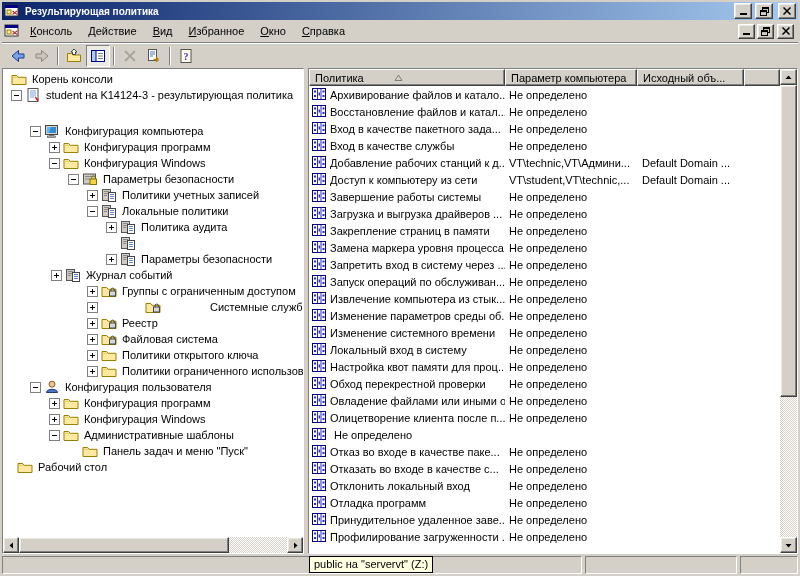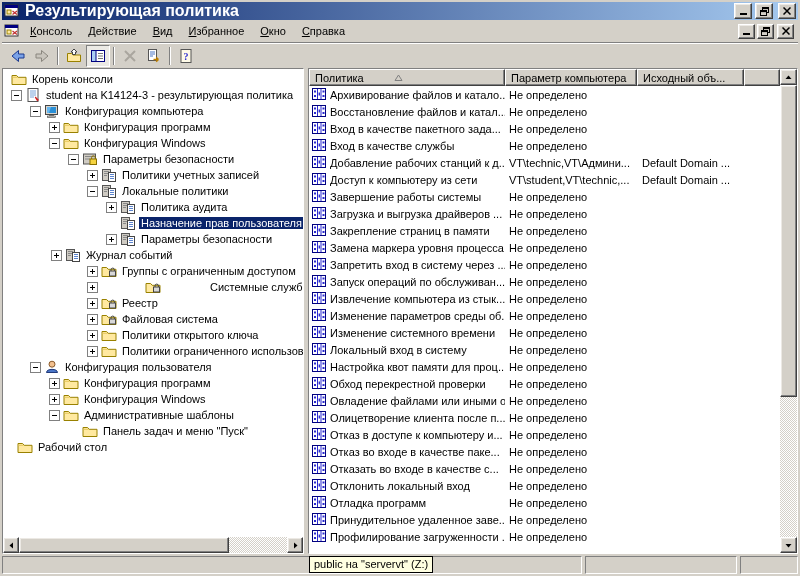--- a/index.html
+++ b/index.html
@@ -1,21 +1,21 @@
 <!DOCTYPE html>
 <html><head>
 <meta charset="utf-8">
 <style>
   html,body{margin:0;padding:0;background:#000;}
   .window{position:relative;width:800px;height:576px;background:#d4d0c8;box-sizing:border-box;
     padding:2px;overflow:hidden;font-family:"Liberation Sans",sans-serif;font-size:11px;color:#000;}
   
   .titlebar{height:18px;display:flex;align-items:center;gap:3px;padding:0 2px;
     background:linear-gradient(to right,#0a246a,#a6caf0);}
-  .titlebar .title{flex:1;color:#fff;font-weight:bold;font-size:16px;white-space:nowrap;overflow:hidden;}
+  .titlebar .title{flex:1;color:#fff;font-weight:bold;font-size:10px;white-space:nowrap;overflow:hidden;}
   .winbtn{width:16px;height:14px;background:#d4d0c8;border:1px solid;border-color:#fff #404040 #404040 #fff;
     box-shadow:inset -1px -1px 0 #808080,inset 1px 1px 0 #ece9e4;display:flex;align-items:center;justify-content:center;flex:0 0 auto;}
   .winbtn.small{width:15px;height:13px;}
   .glyph-min{width:7px;height:2px;background:#000;margin-top:6px;}
   
   .menubar{height:22px;display:flex;align-items:center;padding:0 2px;border-bottom:1px solid #808080;}
   .menu-item{padding:3px 8px;white-space:nowrap;}
   .mdi-buttons{margin-left:auto;display:flex;gap:2px;padding-right:2px;}
   .app-icon{width:16px;height:16px;display:inline-flex;margin-right:2px;flex:0 0 auto;}
   
@@ -223,21 +223,21 @@
             <span class="expander"></span>
             <span class="ticon">
               <svg width="16" height="16" viewBox="0 0 16 16">
                 <rect x="3" y="1.5" width="10" height="13" fill="#fff" stroke="#555"></rect>
                 <path d="M5 4h6M5 6h6M5 8h6M5 10h4" stroke="#6a9ad4" stroke-width="0.9"></path>
                 <path d="M10.5 9.5l3.5 3.5-1.8 1.2-2.4-3.6z" fill="#cc2222"></path>
               </svg>
             </span>
             <span class="tlabel">student на K14124-3 - результирующая политика</span>
           </div>
-          <div class="tree-row" style="padding-left: 27px;">
+          <div class="tree-row" style="padding-left: 27px; margin-top: 20px;">
             <span class="expander"></span>
             <span class="ticon">
               <svg width="16" height="16" viewBox="0 0 16 16">
                 <rect x="1.5" y="2.5" width="12" height="9" fill="#d8d4cc" stroke="#444"></rect>
                 <rect x="3" y="4" width="9" height="6" fill="#2a8fd6"></rect>
                 <path d="M3 4h4l-2 6H3z" fill="#8fd0ff" opacity="0.6"></path>
                 <rect x="5" y="12" width="5" height="1" fill="#888"></rect>
                 <rect x="3.5" y="13" width="8" height="1.5" fill="#d8d4cc" stroke="#444" stroke-width="0.6"></rect>
               </svg>
             </span>
@@ -314,21 +314,20 @@
           <div class="tree-row" style="padding-left: 103px;">
             <span class="expander blank"></span>
             <span class="ticon">
               <svg width="16" height="16" viewBox="0 0 16 16">
                 <rect x="1.5" y="2.5" width="8" height="11" fill="#cfcbc3" stroke="#555"></rect>
                 <path d="M3 4.5h5M3 6.5h5M3 8.5h3" stroke="#888"></path>
                 <rect x="7.5" y="5.5" width="7" height="9" fill="#fff" stroke="#444"></rect>
                 <path d="M9 7.5h4M9 9.5h4M9 11.5h4" stroke="#4a76c8" stroke-width="0.9"></path>
               </svg>
             </span>
-            <span class="tlabel selected">Назначение прав пользователя</span>
           </div>
           <div class="tree-row" style="padding-left: 103px;">
             <span class="expander plus"></span>
             <span class="ticon">
               <svg width="16" height="16" viewBox="0 0 16 16">
                 <rect x="1.5" y="2.5" width="8" height="11" fill="#cfcbc3" stroke="#555"></rect>
                 <path d="M3 4.5h5M3 6.5h5M3 8.5h3" stroke="#888"></path>
                 <rect x="7.5" y="5.5" width="7" height="9" fill="#fff" stroke="#444"></rect>
                 <path d="M9 7.5h4M9 9.5h4M9 11.5h4" stroke="#4a76c8" stroke-width="0.9"></path>
               </svg>
@@ -877,21 +876,20 @@
                   <path d="M5.5 2v10M9 2v10" stroke="#2a2ad0"></path>
                   <g fill="#2a2ad0">
                     <rect x="2" y="3.5" width="2" height="2"></rect>
                     <rect x="2" y="8" width="2" height="2"></rect>
                     <rect x="10.5" y="3.5" width="2" height="2"></rect>
                     <rect x="10.5" y="8" width="2" height="2"></rect>
                     <rect x="6.6" y="5.5" width="1.4" height="3"></rect>
                   </g>
                 </svg>
               </span>
-              <span class="cell c-name">Отказ в доступе к компьютеру и...</span>
               <span class="cell c-setting">Не определено</span>
               <span class="cell c-source"></span>
             </div>
             <div class="list-row">
               <span class="c-icon">
                 <svg width="15" height="15" viewBox="0 0 15 15">
                   <rect x="0.5" y="1.5" width="13" height="11" fill="#fff" stroke="#000080"></rect>
                   <path d="M5.5 2v10M9 2v10" stroke="#2a2ad0"></path>
                   <g fill="#2a2ad0">
                     <rect x="2" y="3.5" width="2" height="2"></rect>

